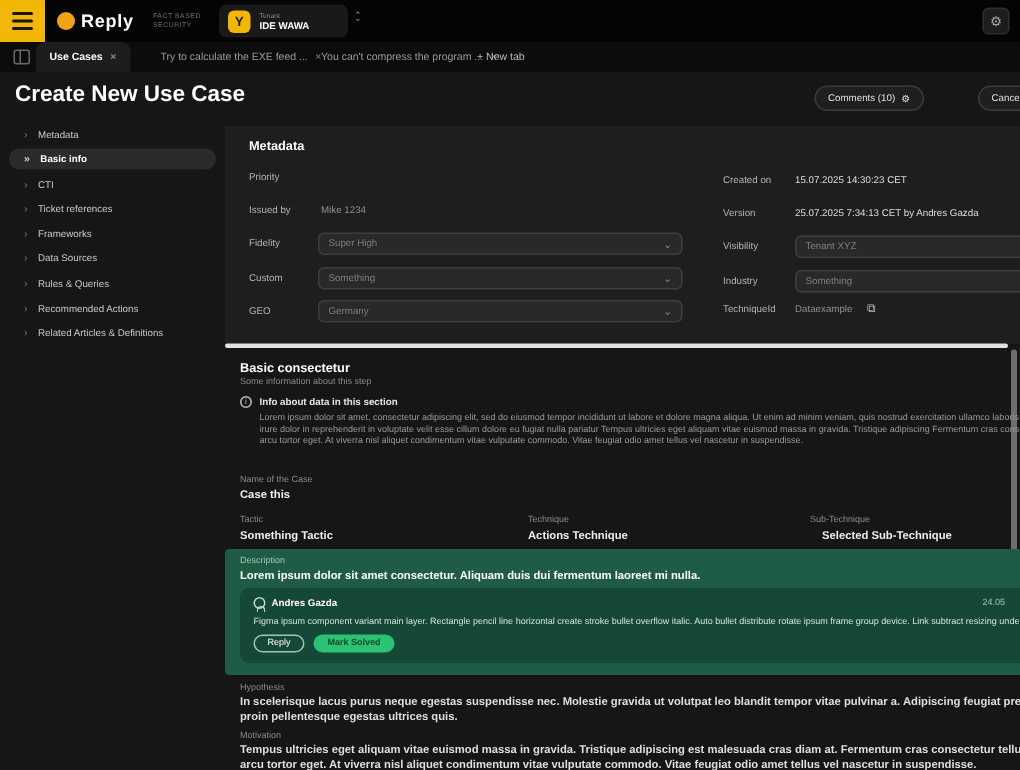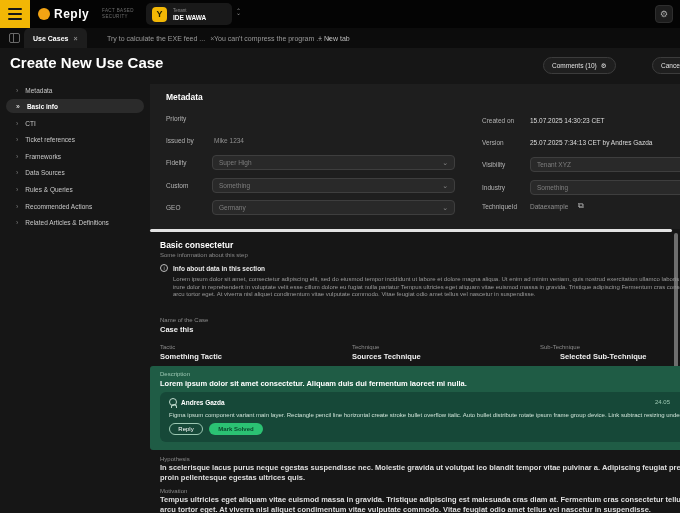--- a/index.html
+++ b/index.html
@@ -246,23 +246,23 @@
 <div class="abs info-ic">i</div>
 <div class="abs info-t">Info about data in this section</div>
 <div class="abs info-p">Lorem ipsum dolor sit amet, consectetur adipiscing elit, sed do eiusmod tempor incididunt ut labore et dolore magna aliqua. Ut enim ad minim veniam, quis nostrud exercitation ullamco laboris consequat. Duis aute irure dolor in reprehenderit in voluptate velit esse cillum dolore eu fugiat nulla pariatur Tempus ultricies eget aliquam vitae euismod massa in gravida. Tristique adipiscing Fermentum cras consectetur tellus arcu enim arcu tortor eget. At viverra nisl aliquet condimentum vitae vulputate commodo. Vitae feugiat odio amet tellus vel nascetur in suspendisse.</div>
 
 <div class="sm-label" style="left:160px; top:317px">Name of the Case</div>
 <div class="md-value" style="left:160px; top:325px">Case this</div>
 
 <div class="sm-label" style="left:160px; top:344px">Tactic</div>
 <div class="md-value" style="left:160px; top:352px">Something Tactic</div>
 <div class="sm-label" style="left:352px; top:344px">Technique</div>
-<div class="md-value" style="left:352px; top:352px">Sources Technique</div>
+<div class="md-value" style="left:352px; top:352px">Actions Technique</div>
 <div class="sm-label" style="left:540px; top:344px">Sub-Technique</div>
-<div class="md-value" style="left:560px; top:352px">Selected Sub-Technique</div>
+<div class="md-value" style="left:548px; top:352px">Selected Sub-Technique</div>
 
 <div class="abs desc"></div>
 <div class="abs desc-label">Description</div>
 <div class="abs desc-text">Lorem ipsum dolor sit amet consectetur. Aliquam duis dui fermentum laoreet mi nulla.</div>
 <div class="abs comment"></div>
 <div class="abs avatar"></div>
 <div class="abs c-author">Andres Gazda</div>
 <div class="abs c-time">24.05</div>
 <div class="abs c-text">Figma ipsum component variant main layer. Rectangle pencil line horizontal create stroke bullet overflow italic. Auto bullet distribute rotate ipsum frame group device. Link subtract resizing underline star pen figjam.</div>
 <div class="pill reply">Reply</div>

